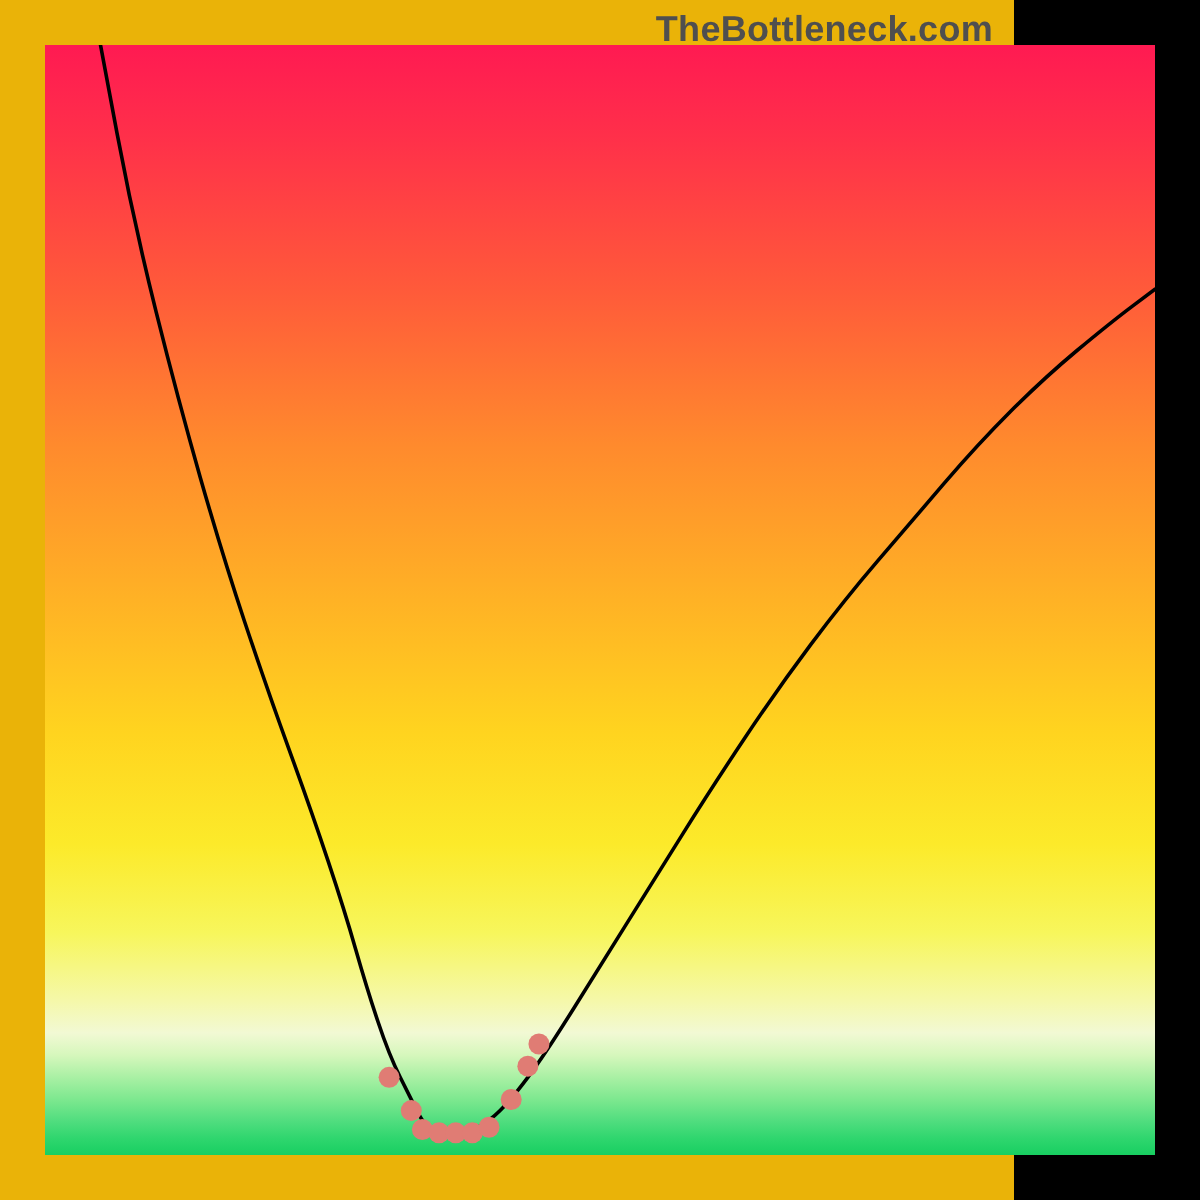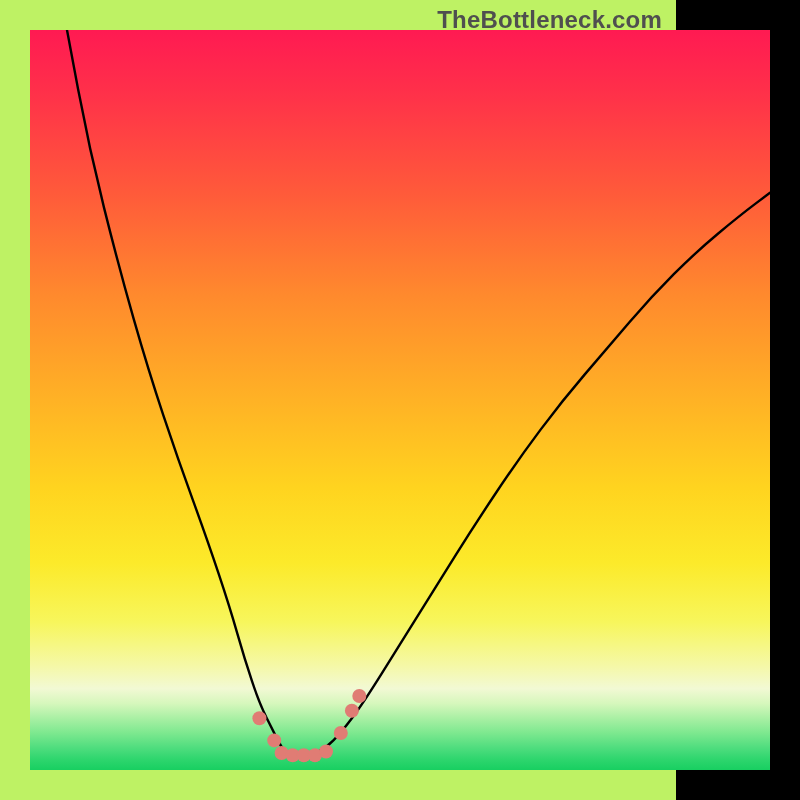--- a/index.html
+++ b/index.html
@@ -8,21 +8,21 @@
     width: 800px;
     height: 800px;
     background: #000;
     font-family: Arial, Helvetica, sans-serif;
     overflow: hidden;
   }
   .frame {
     position: relative;
     width: 676px;
     height: 800px;
-    background: #bef264;
+    background: #eab308;
   }
   .watermark {
     position: absolute;
     top: 6px;
     right: 14px;
     font-size: 24px;
     font-weight: 600;
     color: #4f4f4f;
     letter-spacing: 0.2px;
     z-index: 10;

